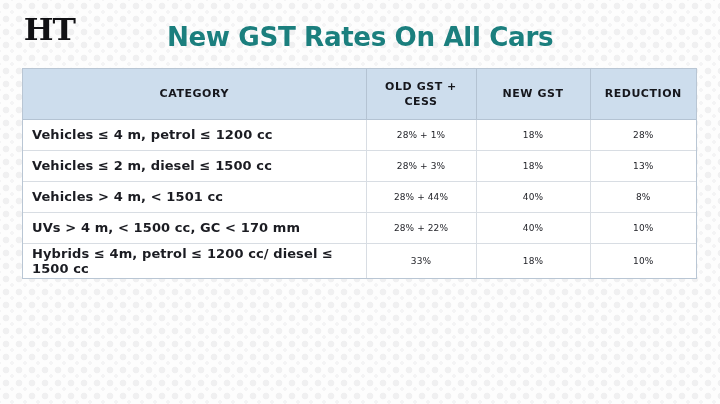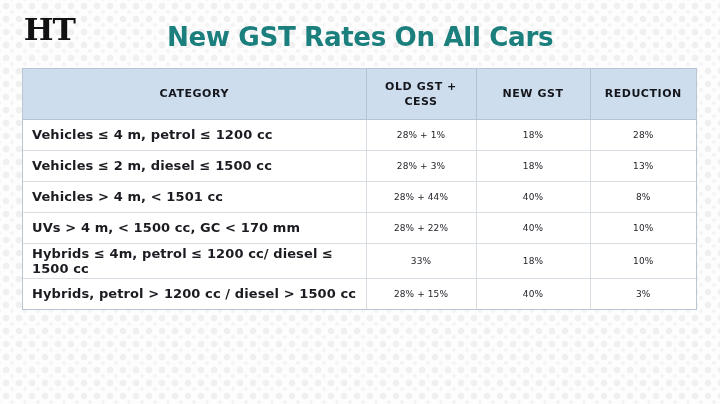--- a/index.html
+++ b/index.html
@@ -196,23 +196,17 @@
           <td class="cell-num">28% + 22%</td>
           <td class="cell-num">40%</td>
           <td class="cell-num">10%</td>
         </tr>
         <tr>
           <td class="cell-category">Hybrids ≤ 4m, petrol ≤ 1200 cc/ diesel ≤ 1500 cc</td>
           <td class="cell-num">33%</td>
           <td class="cell-num">18%</td>
           <td class="cell-num">10%</td>
         </tr>
-        <tr>
-          <td class="cell-category">Hybrids, petrol &gt; 1200 cc / diesel &gt; 1500 cc</td>
-          <td class="cell-num">28% + 15%</td>
-          <td class="cell-num">40%</td>
-          <td class="cell-num">3%</td>
-        </tr>
       </tbody>
     </table>
   </div>
 
 </div>
 
 </body></html>

